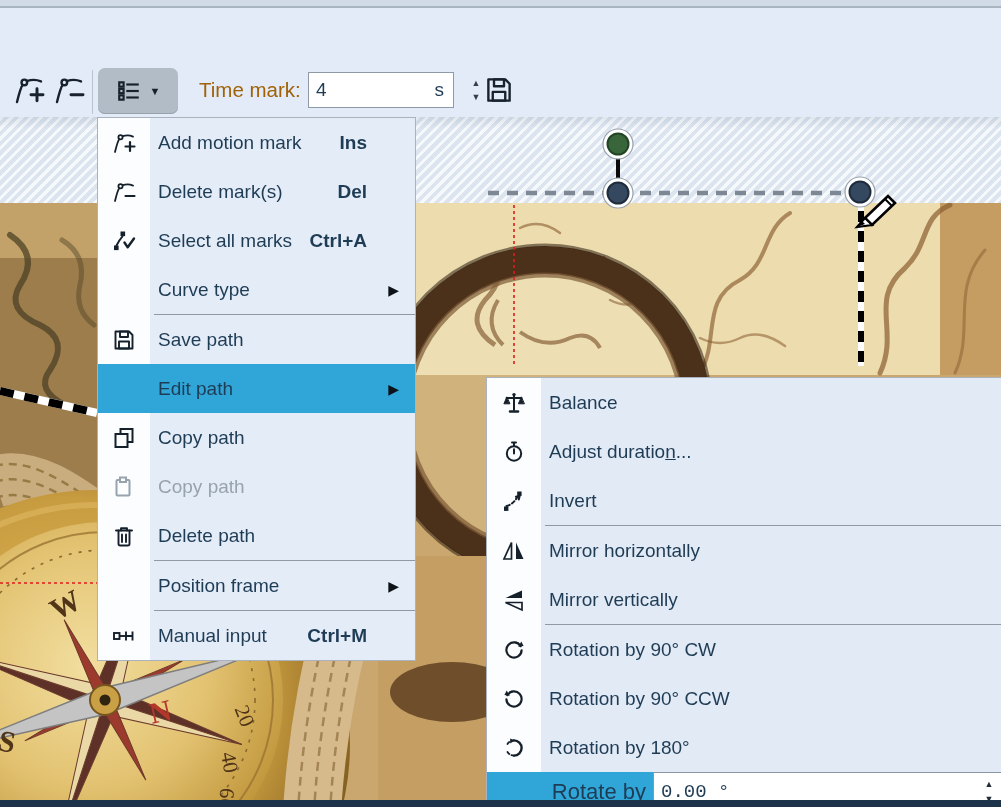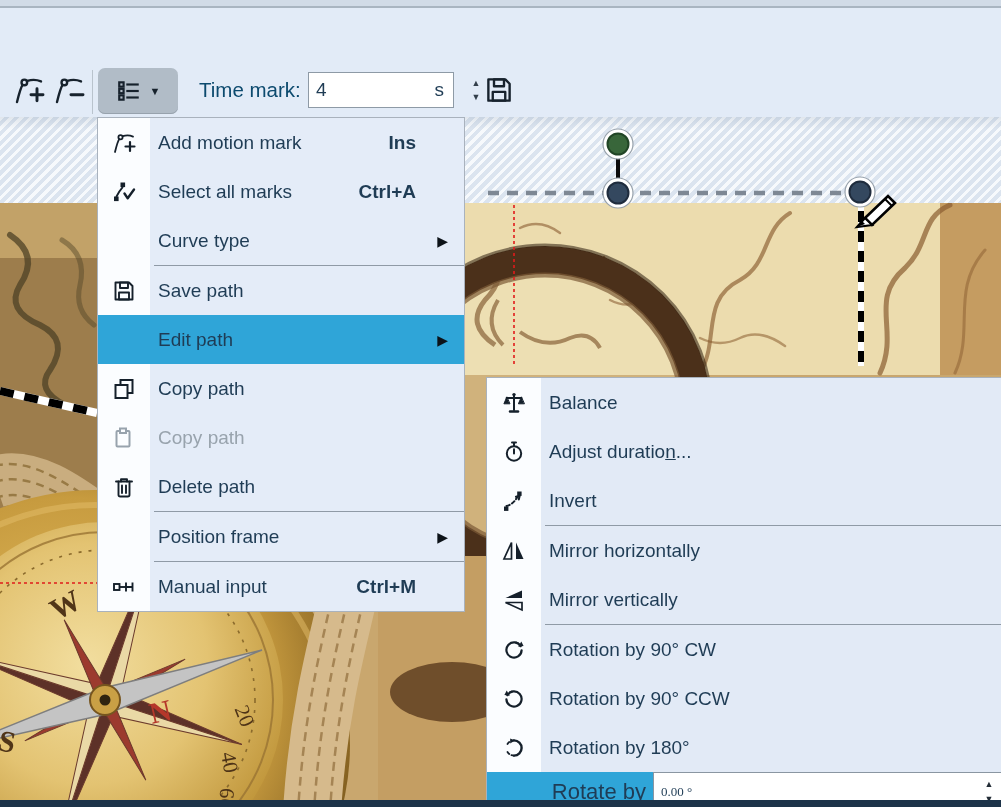--- a/index.html
+++ b/index.html
@@ -12,21 +12,21 @@
   .top-strip{position:absolute;top:0;left:0;right:0;height:6px;background:#d1dbe7;border-bottom:2px solid #a9b5c1;}
   .toolbar{position:absolute;top:8px;left:0;right:0;height:109px;background:#e2ebf7;}
   .tb-abs{position:absolute;}
   .tb-sep{position:absolute;left:92px;top:62px;width:1px;height:44px;background:#b9c3cd;}
   .dd-btn{
     position:absolute;left:98px;top:60px;width:80px;height:46px;background:#b1bcc7;border-radius:7px;
     display:flex;align-items:center;justify-content:center;gap:8px;
     box-shadow:inset 0 -1px 0 #97a2ad;cursor:default;
   }
   .dd-arrow{font-size:11px;color:#16212c;line-height:1;}
-  .tm-label{position:absolute;left:199px;top:70px;font-size:20.5px;color:#0c4a6e;}
+  .tm-label{position:absolute;left:199px;top:70px;font-size:20.5px;color:#a16207;}
   .tm-field{
     position:absolute;left:308px;top:64px;width:146px;height:36px;background:#fff;
     border:1px solid #8e9aa6;display:flex;align-items:center;box-sizing:border-box;
   }
   .tm-field input{
     border:none;outline:none;background:transparent;font-family:inherit;font-size:19px;color:#1f3c55;
     width:100%;padding:0 4px 0 7px;
   }
   .tm-unit{font-size:19px;color:#1f3c55;padding-right:9px;}
   .tm-spin{position:absolute;left:464px;top:64px;width:24px;height:36px;display:flex;flex-direction:column;
@@ -38,21 +38,21 @@
     background:
       linear-gradient(180deg,rgba(110,130,155,.16),rgba(110,130,155,0) 12px),
       repeating-linear-gradient(135deg,#f6f9fc 0 3px,#dbe4ef 3px 7px);
   }
   
   .photo{position:absolute;top:203px;left:0;width:1001px;height:597px;}
   
   .overlay{position:absolute;top:0;left:0;width:1001px;height:807px;z-index:5;pointer-events:none;}
   
   .menu{
-    position:absolute;left:97px;top:117px;width:368px;z-index:10;box-sizing:border-box;
+    position:absolute;left:97px;top:117px;width:319px;z-index:10;box-sizing:border-box;
     border:1px solid #a9b2bd;
     background:linear-gradient(90deg,#fbfdff 0 52px,#e4ecf8 52px);
   }
   .submenu{
     position:absolute;left:486px;top:377px;width:521px;z-index:11;box-sizing:border-box;
     border:1px solid #a9b2bd;border-right:none;border-bottom:none;
     background:linear-gradient(90deg,#fbfdff 0 54px,#e2eaf6 54px);
   }
   .mi{height:49px;display:flex;align-items:center;font-size:19px;color:#1f3c55;cursor:default;}
   .mi .gut{flex:0 0 52px;display:flex;align-items:center;justify-content:center;}
@@ -66,22 +66,22 @@
   .submenu .msep{margin-left:58px;}
   .mn u{text-decoration:underline;}
   
   .rot-row{height:39px;display:flex;align-items:stretch;}
   .rot-label{
     width:166px;flex:0 0 166px;background:#2fa5d8;color:#1f3c55;font-size:22px;
     display:flex;align-items:center;justify-content:flex-end;padding-right:7px;box-sizing:border-box;
   }
   .rot-wrap{flex:1;background:#fff;border:1px solid #8a96a2;display:flex;align-items:center;box-sizing:border-box;}
   .rot-wrap input{
-    flex:1;border:none;outline:none;background:transparent;font-family:Liberation Serif, serif;
-    font-size:13px;color:#1f3c55;padding-left:7px;min-width:0;
+    flex:1;border:none;outline:none;background:transparent;font-family:Liberation Mono, monospace;
+    font-size:19px;color:#1f3c55;padding-left:7px;min-width:0;
   }
   .rot-spin{flex:0 0 34px;display:flex;flex-direction:column;align-items:center;justify-content:center;gap:6px;}
   .rot-spin span{font-size:9px;color:#222c36;line-height:1;}
   
   .bottom-strip{position:absolute;top:800px;left:0;width:1001px;height:7px;background:#1d3349;z-index:12;}
   .ic{display:block;}
 </style>
 </head>
 <body>
 
@@ -301,20 +301,34 @@
               <circle cx="8.5" cy="6.3" r="2.1"></circle>
           <path d="M10.8 5.2 C14.5 4 18 4.3 21 5.6"></path>
               <path d="M13.5 15.5 h9 M18 11 v9" stroke-width="2.2"></path>
         </g>
           </svg>
         </span>
       <span class="lbl">Add motion mark</span>
       <span class="sc">Ins</span>
     </div>
 
+    <div class="mi">
+      <span class="gut">
+          <svg class="ic" width="24" height="24" viewBox="0 0 24 24">
+        <g fill="none" stroke="#15202b" stroke-width="1.8" stroke-linecap="round">
+          <path d="M3 21 C5 13 5.8 10 7.2 8.3"></path>
+              <circle cx="8.5" cy="6.3" r="2.1"></circle>
+          <path d="M10.8 5.2 C14.5 4 18 4.3 21 5.6"></path>
+              <path d="M13.5 16 h9" stroke-width="2.2"></path>
+        </g>
+          </svg>
+        </span>
+      <span class="lbl">Delete mark(s)</span>
+      <span class="sc">Del</span>
+    </div>
 
     <div class="mi">
       <span class="gut">
           <svg class="ic" width="24" height="24" viewBox="0 0 24 24">
         <g fill="none" stroke="#15202b" stroke-width="1.9" stroke-linecap="round" stroke-linejoin="round">
           <rect x="2" y="16.5" width="4.6" height="4.6" fill="#15202b" stroke="none"></rect>
           <rect x="8.5" y="2.5" width="4.6" height="4.6" fill="#15202b" stroke="none"></rect>
           <path d="M4.5 16.5 C6.5 12.5 8.5 9.5 10.5 7.3"></path>
           <path d="M12.5 13.5 l3.2 4.8 L22 9.5" stroke-width="2.4"></path>
         </g>

